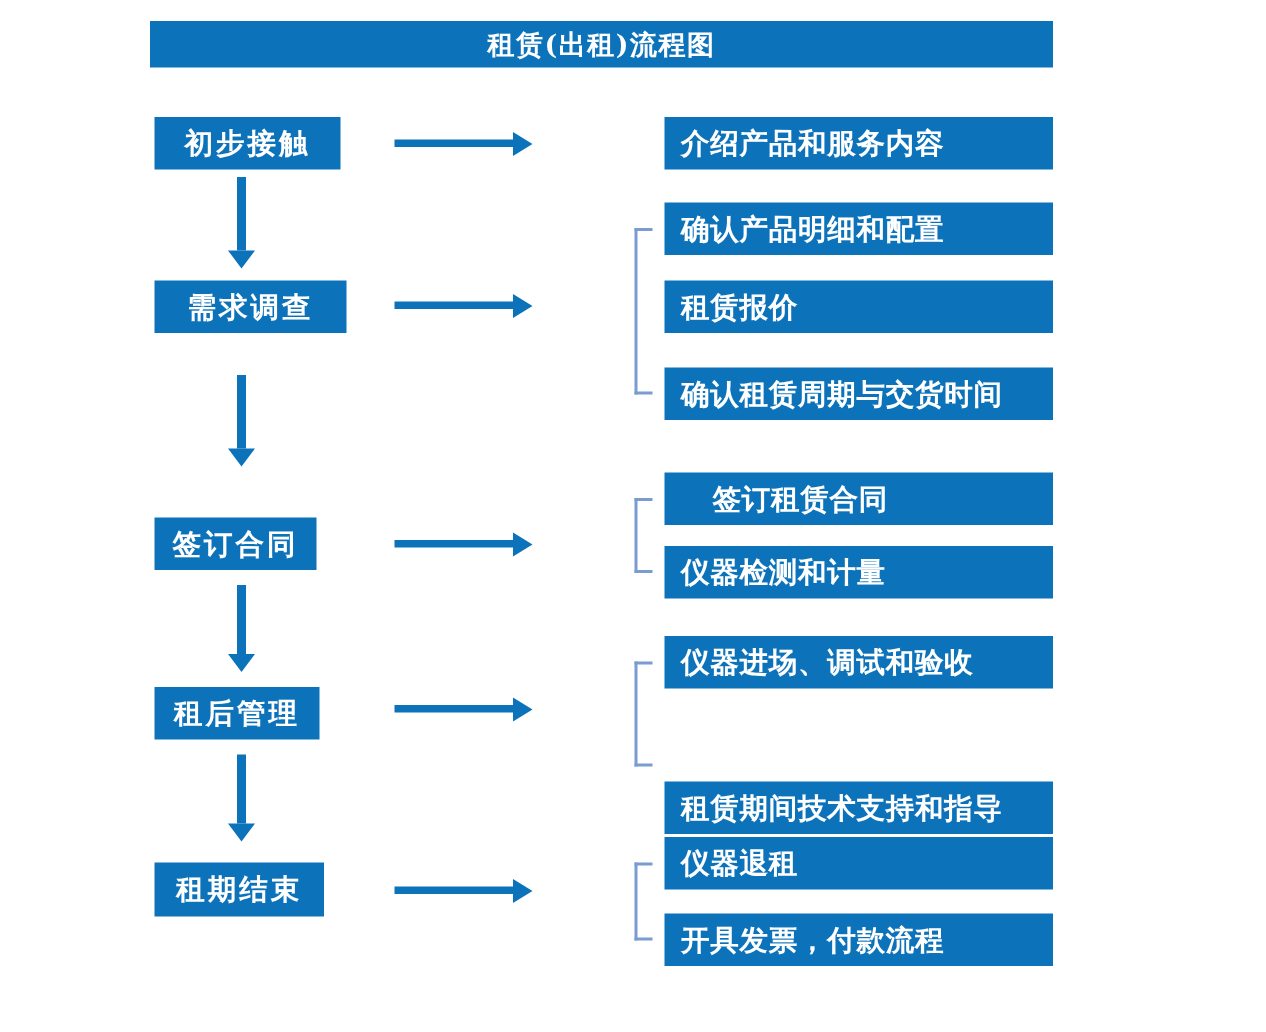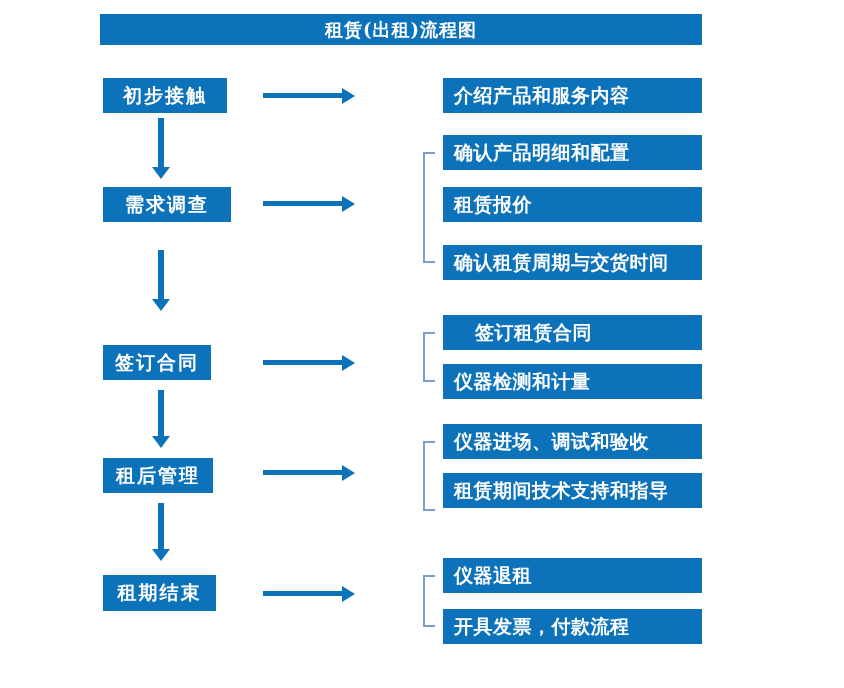--- a/index.html
+++ b/index.html
@@ -65,15 +65,15 @@
 <div class="bracket" style="left:423px; top:441px; height:70px;"></div>
 <div class="bracket" style="left:423px; top:575px; height:52px;"></div>
 
 <div class="box right-box" style="left:443px; top:78px;">介绍产品和服务内容</div>
 <div class="box right-box" style="left:443px; top:135px;">确认产品明细和配置</div>
 <div class="box right-box" style="left:443px; top:187px;">租赁报价</div>
 <div class="box right-box" style="left:443px; top:245px;font-family:Liberation Mono, monospace;">确认租赁周期与交货时间</div>
 <div class="box right-box" style="left:443px; top:315px;padding-left:32px;">签订租赁合同</div>
 <div class="box right-box" style="left:443px; top:364px;">仪器检测和计量</div>
 <div class="box right-box" style="left:443px; top:424px;">仪器进场、调试和验收</div>
-<div class="box right-box" style="left:443px; top:473px;">租赁期间技术支持和指导</div>
+<div class="box right-box" style="left:443px; top:521px;">租赁期间技术支持和指导</div>
 <div class="box right-box" style="left:443px; top:558px;">仪器退租</div>
 <div class="box right-box" style="left:443px; top:609px;">开具发票，付款流程</div>
 
 </body></html>

